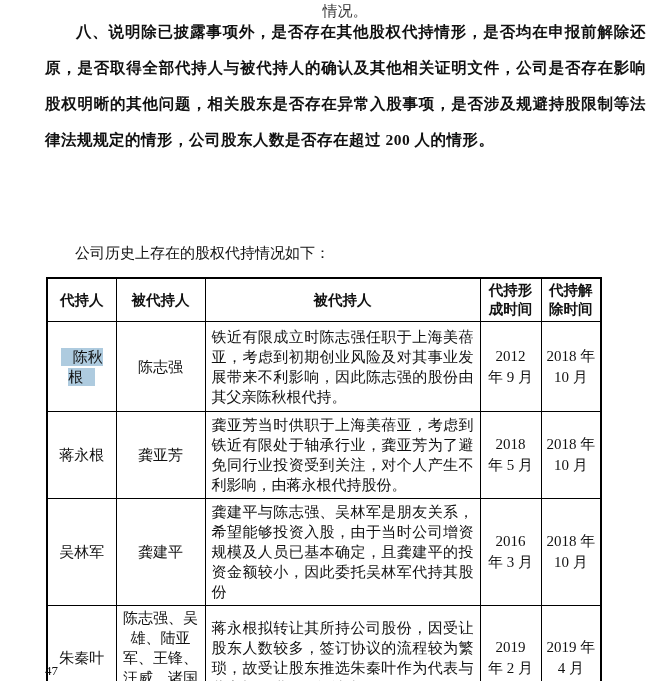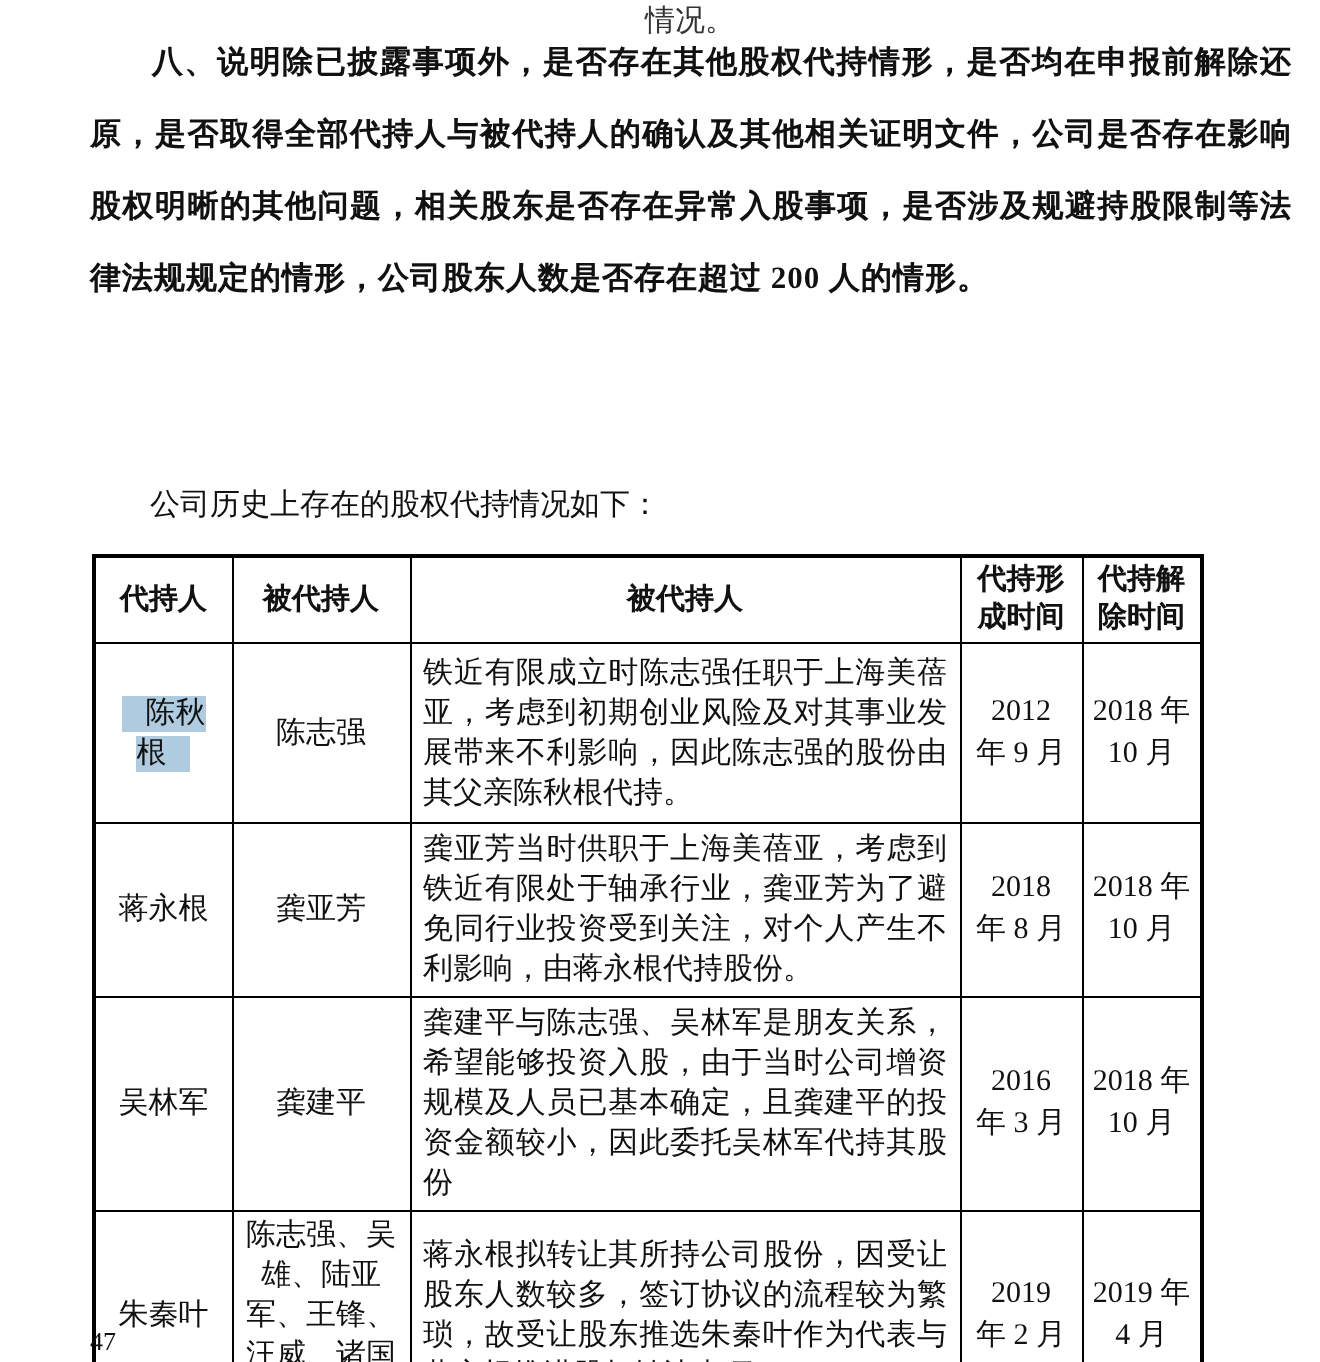--- a/index.html
+++ b/index.html
@@ -125,21 +125,21 @@
         <div class="date-line">10 月</div>
       </td>
     </tr>
 
     <tr class="row-2">
       <td class="c-center">蒋永根</td>
       <td class="c-center">龚亚芳</td>
       <td class="c-reason">龚亚芳当时供职于上海美蓓亚，考虑到铁近有限处于轴承行业，龚亚芳为了避免同行业投资受到关注，对个人产生不利影响，由蒋永根代持股份。</td>
       <td class="c-date">
         <div class="date-line">2018</div>
-        <div class="date-line">年 8 月</div>
+        <div class="date-line">年 5 月</div>
       </td>
       <td class="c-date">
         <div class="date-line">2018 年</div>
         <div class="date-line">10 月</div>
       </td>
     </tr>
 
     <tr class="row-3">
       <td class="c-center">吴林军</td>
       <td class="c-center">龚建平</td>

